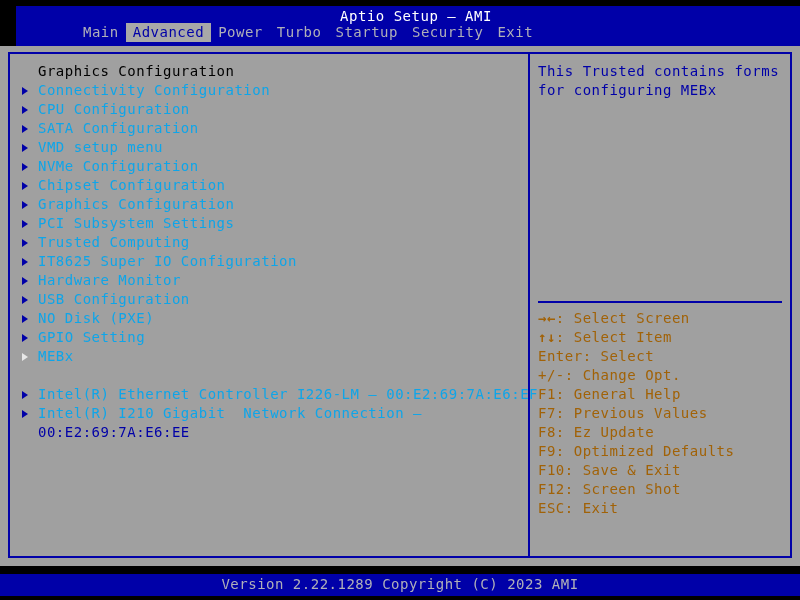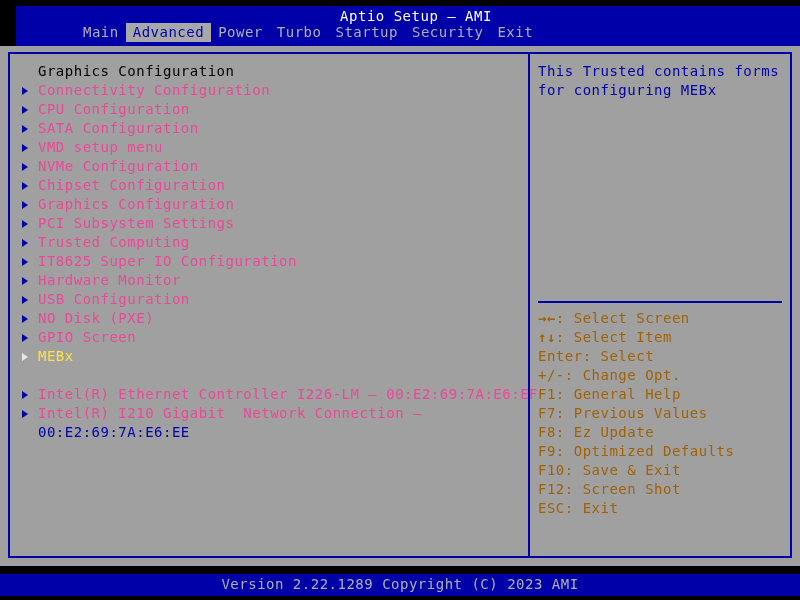--- a/index.html
+++ b/index.html
@@ -109,30 +109,30 @@
     top: 62px;
     width: 500px;
   }
   .menu-row {
     position: relative;
     height: 19px;
     line-height: 19px;
     font-size: 14px;
     letter-spacing: 0.5px;
     white-space: pre;
-    color: #ec4899;
+    color: #0ea5e9;
     padding-left: 18px;
     cursor: default;
   }
   .menu-row.heading {
     color: #000000;
     padding-left: 18px;
   }
   .menu-row.selected {
-    color: #fde047;
+    color: #0ea5e9;
   }
   .menu-row.spacer {
     height: 19px;
   }
   .arrow {
     position: absolute;
     left: 2px;
     top: 6px;
     width: 0;
     height: 0;
@@ -246,21 +246,21 @@
       <div class="menu-row"><span class="arrow"></span><span>VMD setup menu</span></div>
       <div class="menu-row"><span class="arrow"></span><span>NVMe Configuration</span></div>
       <div class="menu-row"><span class="arrow"></span><span>Chipset Configuration</span></div>
       <div class="menu-row"><span class="arrow"></span><span>Graphics Configuration</span></div>
       <div class="menu-row"><span class="arrow"></span><span>PCI Subsystem Settings</span></div>
       <div class="menu-row"><span class="arrow"></span><span>Trusted Computing</span></div>
       <div class="menu-row"><span class="arrow"></span><span>IT8625 Super IO Configuration</span></div>
       <div class="menu-row"><span class="arrow"></span><span>Hardware Monitor</span></div>
       <div class="menu-row"><span class="arrow"></span><span>USB Configuration</span></div>
       <div class="menu-row"><span class="arrow"></span><span>NO Disk (PXE)</span></div>
-      <div class="menu-row"><span class="arrow"></span><span>GPIO Screen</span></div>
+      <div class="menu-row"><span class="arrow"></span><span>GPIO Setting</span></div>
       <div class="menu-row selected"><span class="arrow"></span><span>MEBx</span></div>
       <div class="menu-row spacer"></div>
       <div class="menu-row"><span class="arrow"></span><span>Intel(R) Ethernet Controller I226-LM – 00:E2:69:7A:E6:EF</span></div>
       <div class="menu-row"><span class="arrow"></span><span>Intel(R) I210 Gigabit  Network Connection –</span></div>
       <div class="cont-line">00:E2:69:7A:E6:EE</div>
     </div>
 
   <div id="help-text">This Trusted contains forms for configuring MEBx</div>
   <div id="help-divider"></div>
   <div id="keys-list">

